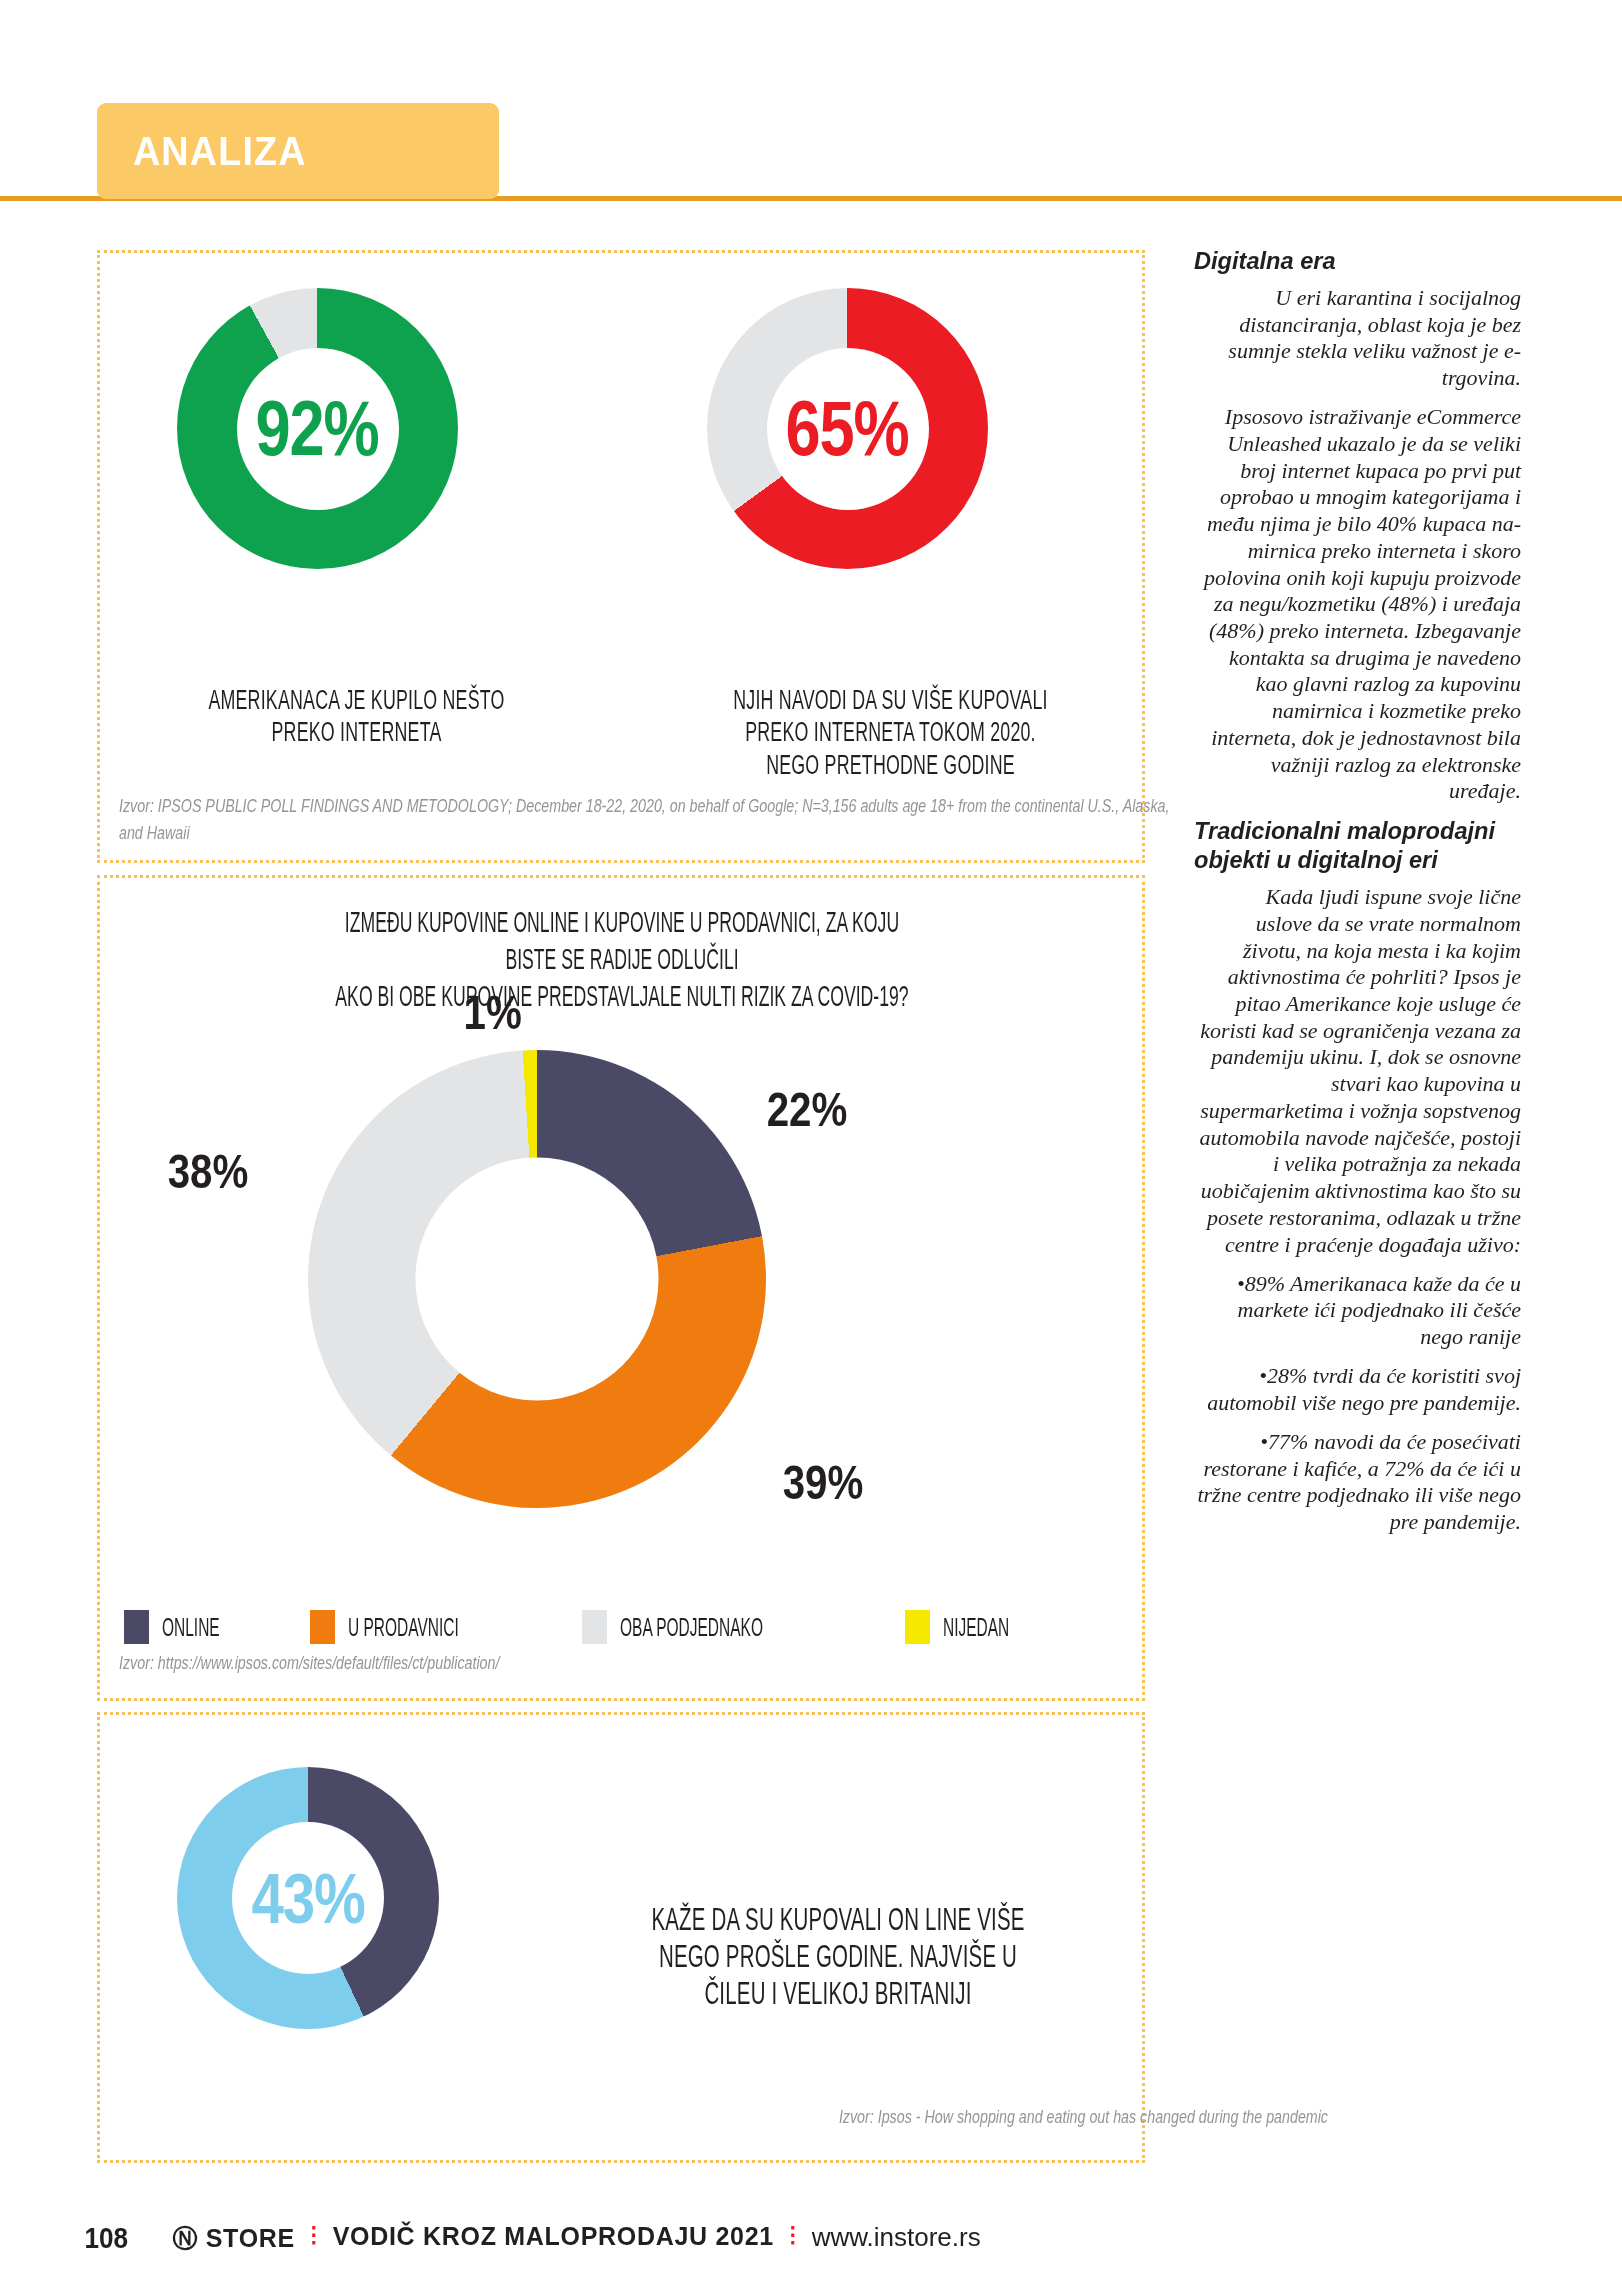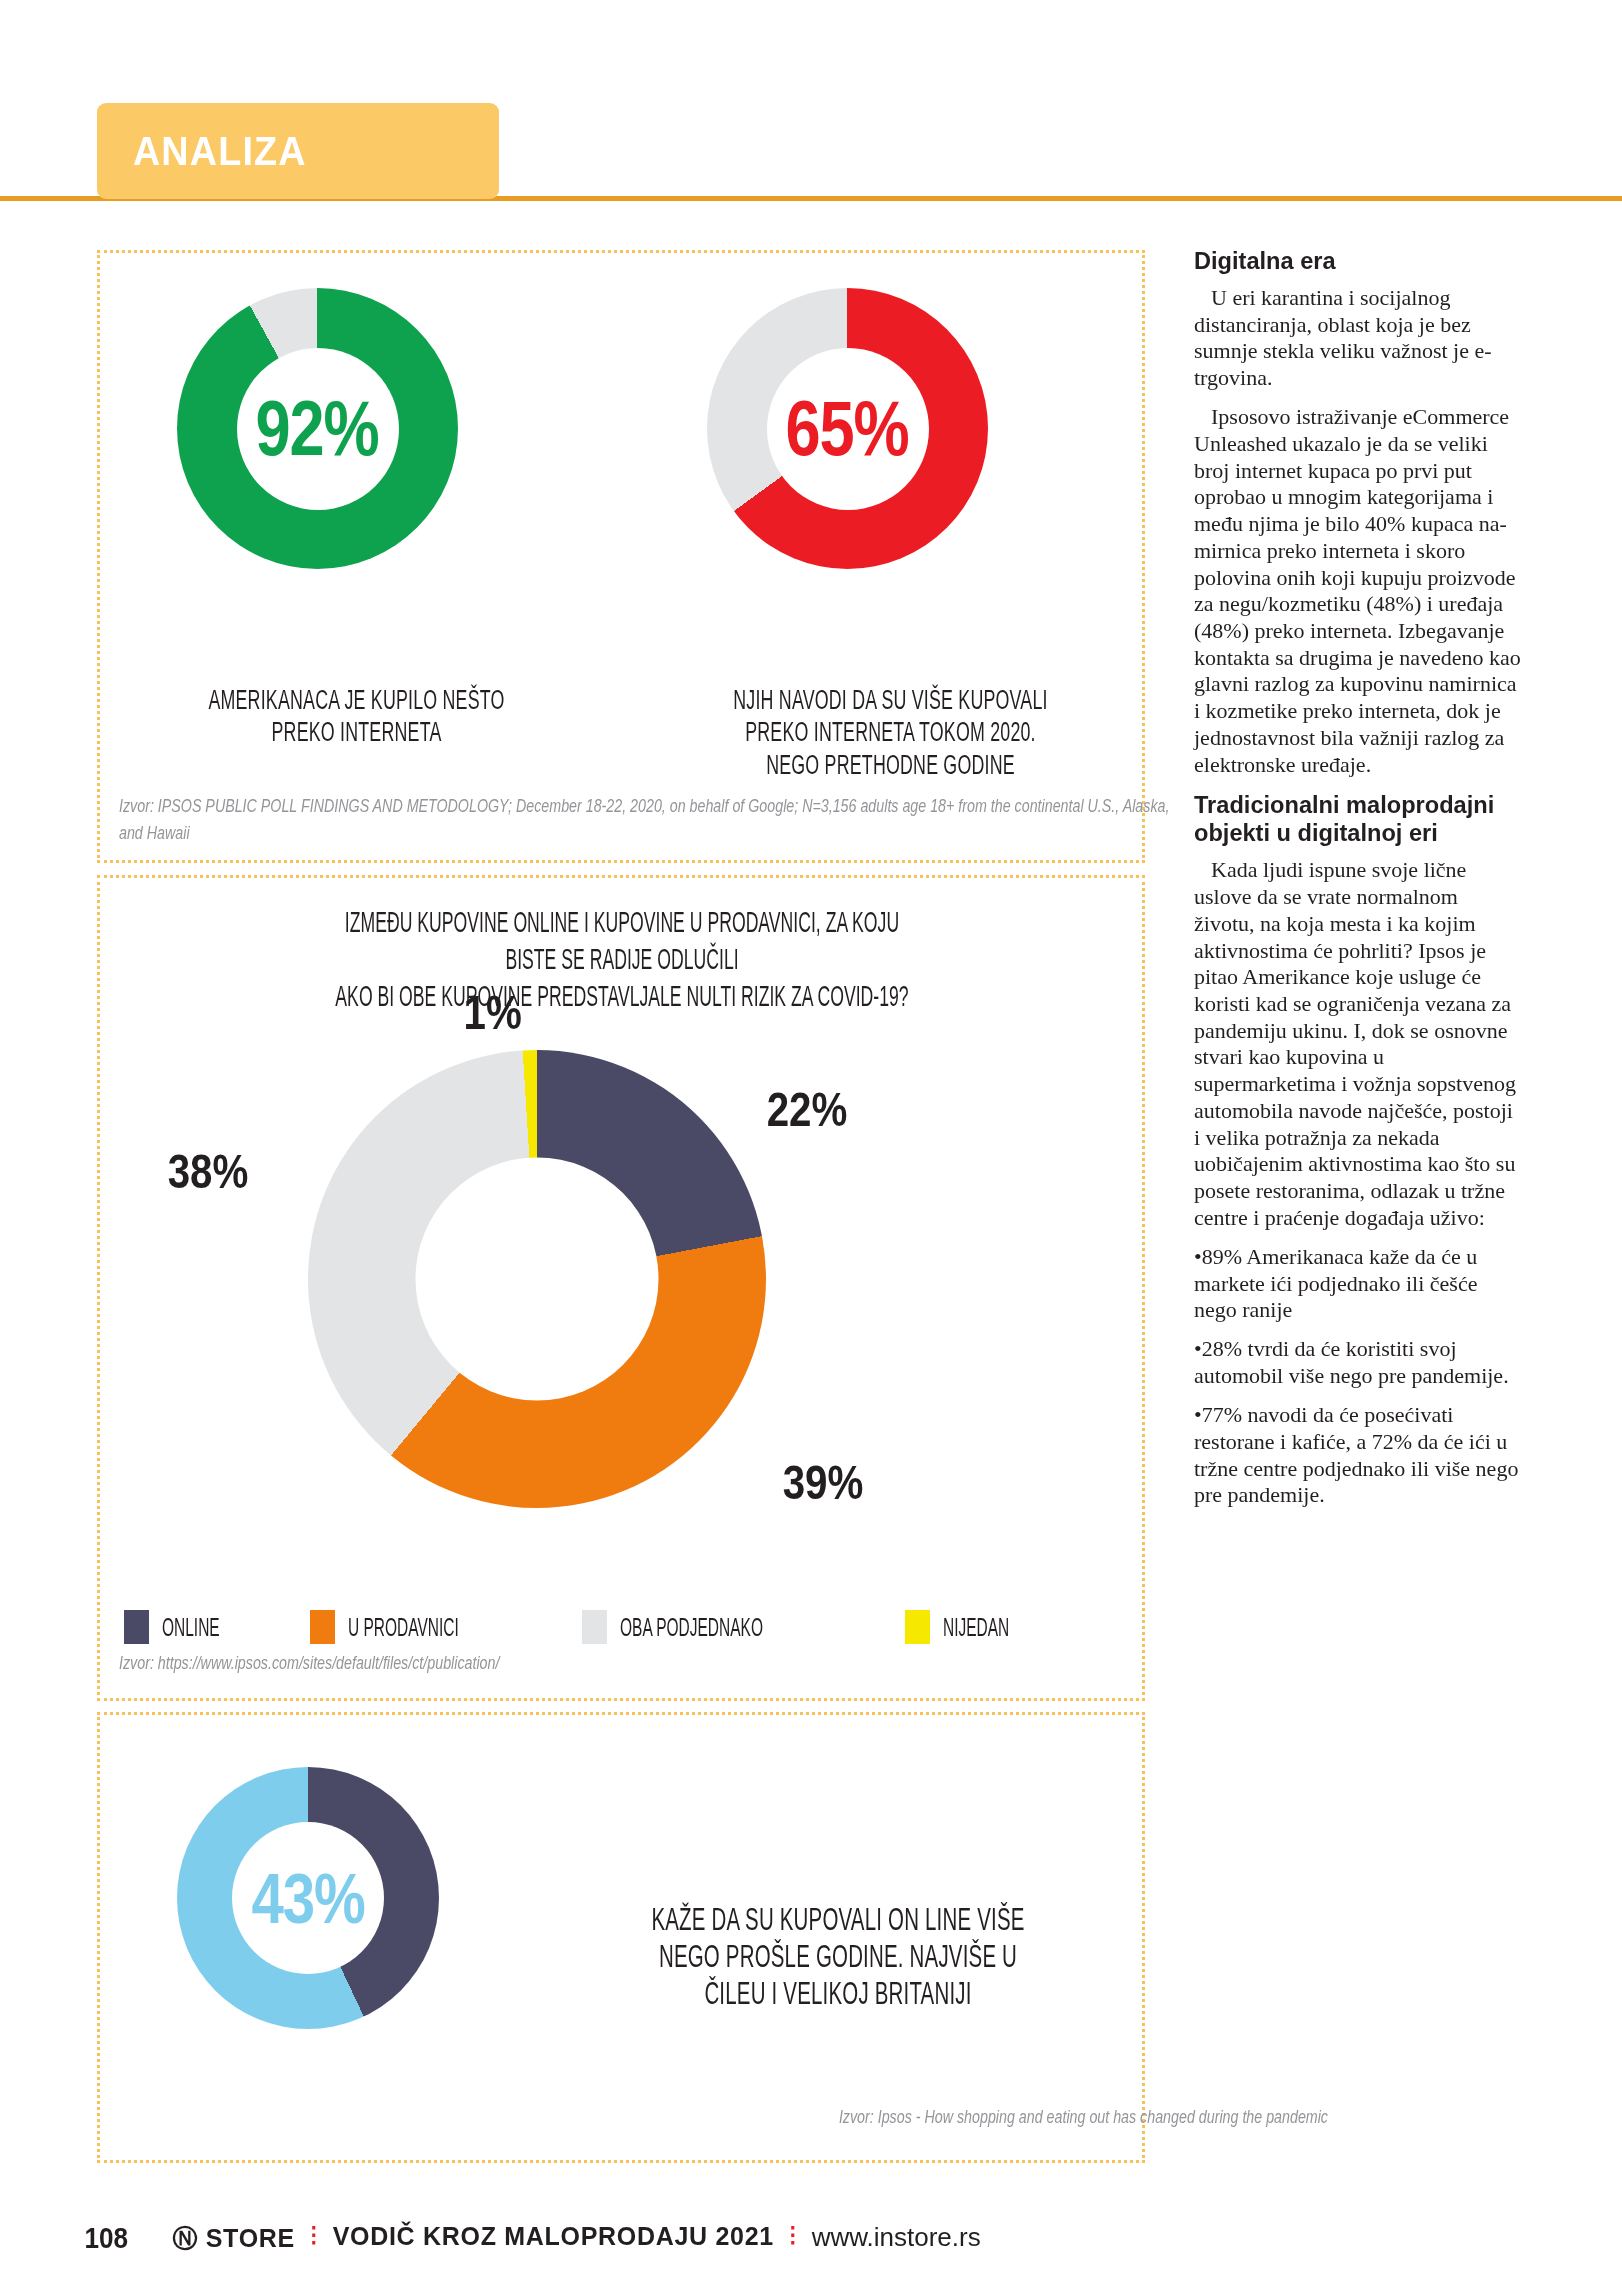--- a/index.html
+++ b/index.html
@@ -135,31 +135,32 @@
     font-size: 25px; color: #231F20;
     font-family: "Liberation Sans", sans-serif;
     transform: scaleX(0.62); transform-origin: left center;
     white-space: nowrap;
   }
 
   
   #sidebar {
     position: absolute; left: 1194px; top: 247px;
     width: 327px;
+    font-style: italic;
   }
   .sb-h {
     font-family: "Liberation Sans", sans-serif;
     font-weight: 700; font-size: 23.6px; color: #231F20;
     line-height: 1.22; margin-bottom: 9.2px;
   }
   .sb-h.second { margin-top: 10px; }
   .sb-p {
     font-family: "Liberation Serif", serif;
     font-size: 22px; line-height: 1.215; color: #231F20;
-    text-indent: 17px; text-align: left;
+    text-indent: 17px; text-align: right;
     margin-bottom: 12.4px;
     hyphens: manual;
   }
   .sb-p.bullet { text-indent: 0; }
 
   
   #footer {
     position: absolute; left: 82px; top: 2222px;
     display: flex; align-items: flex-start;
   }

